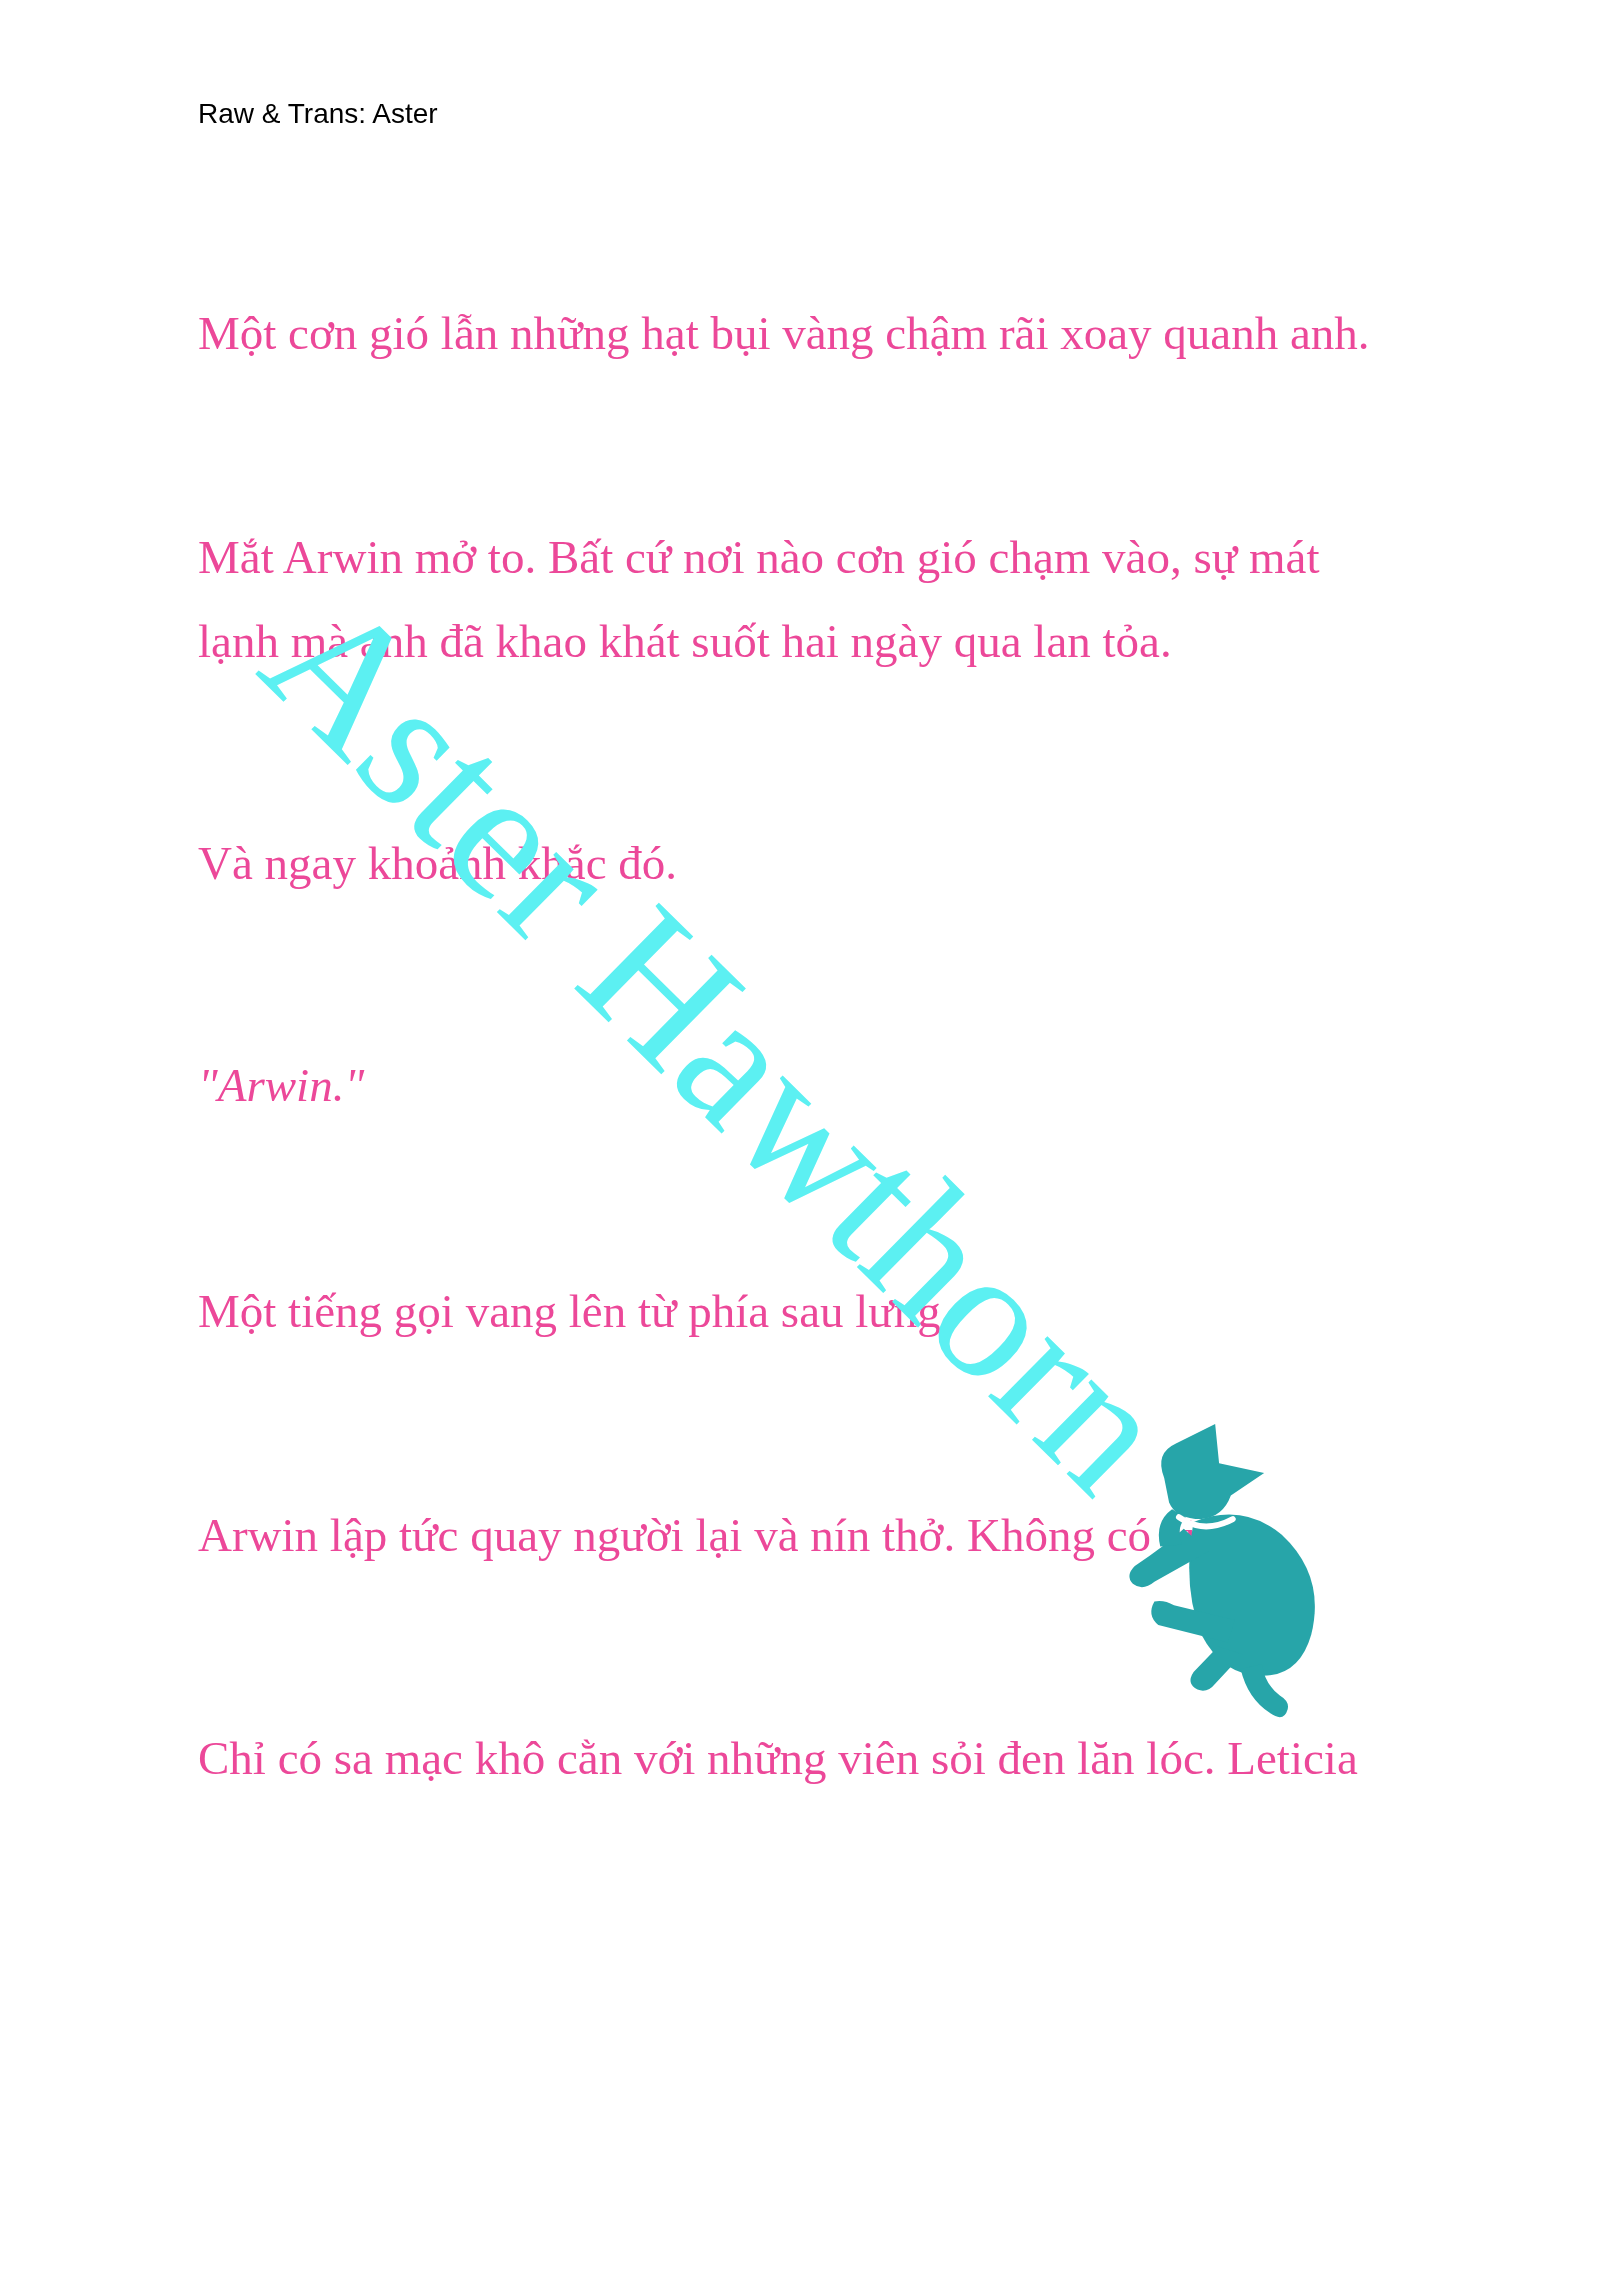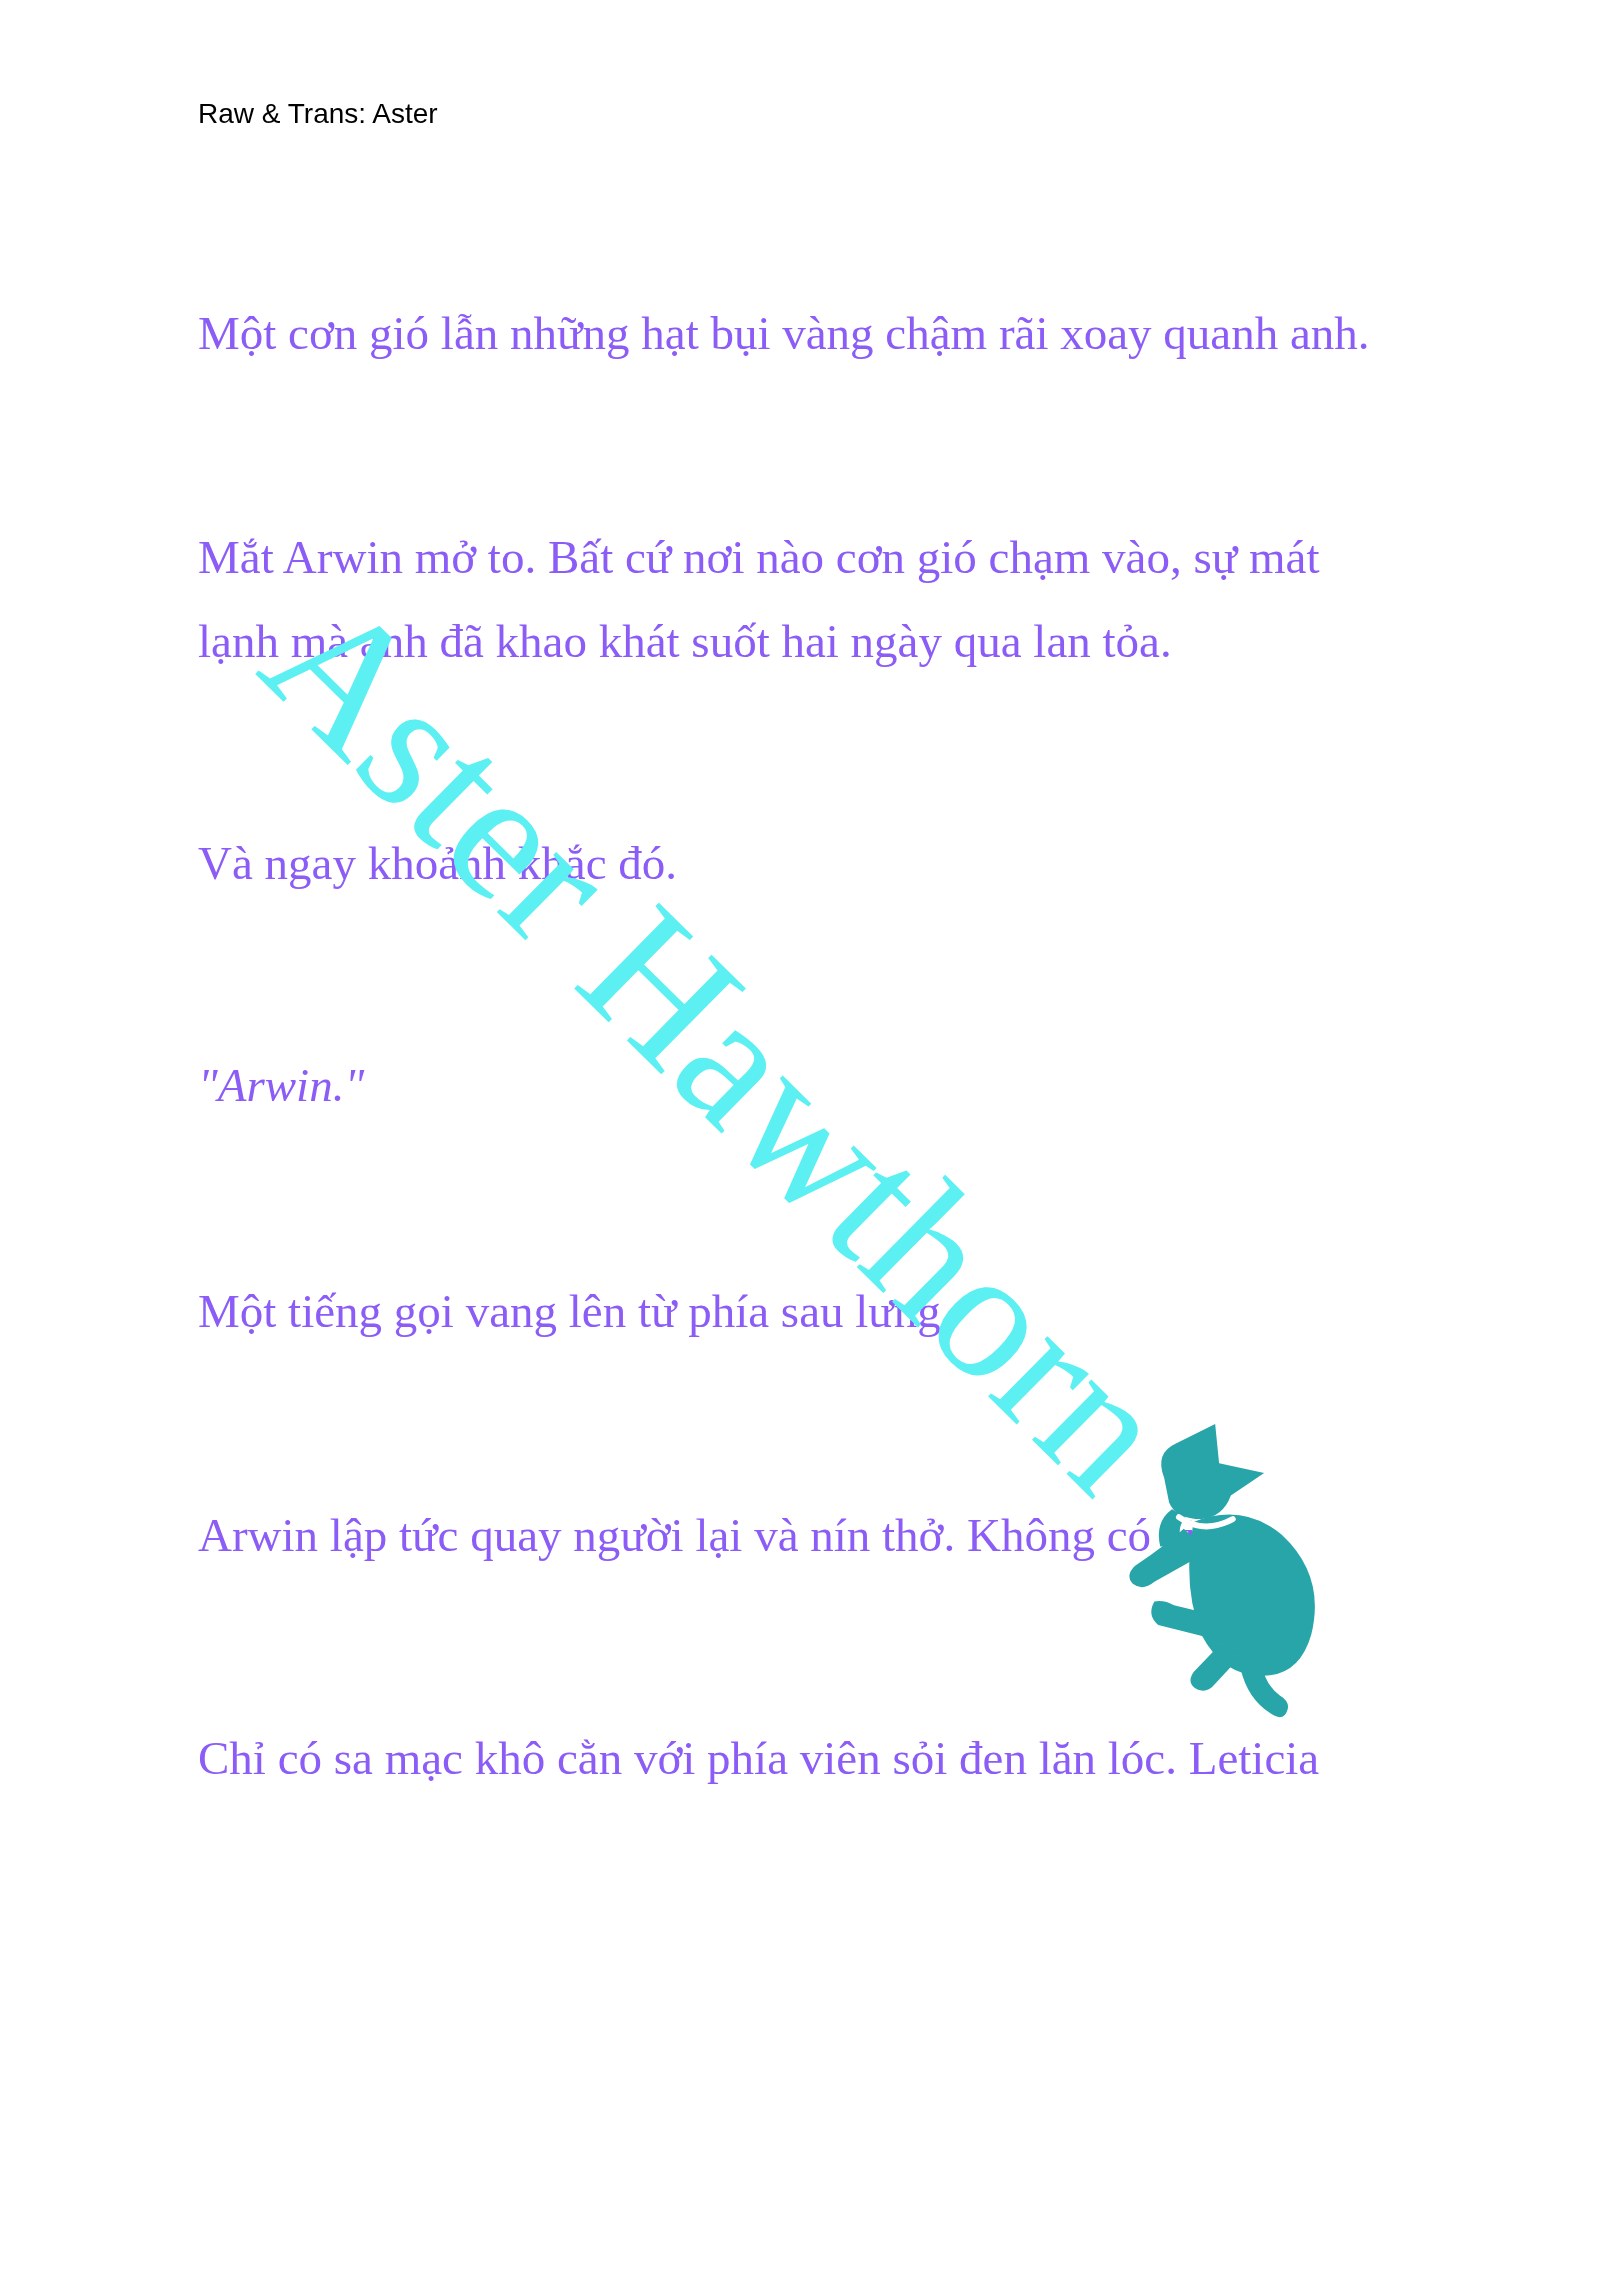--- a/index.html
+++ b/index.html
@@ -7,21 +7,21 @@
   .page { position: absolute; left: 0; top: 0; width: 1621px; height: 2293px; background: #ffffff; }
   .header {
     position: absolute; left: 198px; top: 96px;
     font-family: "Liberation Sans", sans-serif;
     font-size: 28px; line-height: 35px; color: #000;
     white-space: nowrap;
   }
   .line {
     position: absolute; left: 198px;
     font-family: "Liberation Serif", serif;
-    font-size: 47px; line-height: 59px; color: #8b5cf6;
+    font-size: 47px; line-height: 59px; color: #ec4899;
     white-space: nowrap;
   }
   .italic { font-style: italic; }
   .watermark {
     position: absolute; left: 233px; top: 510px;
     font-family: "Liberation Serif", serif;
     font-size: 184px; line-height: 184px;
     color: #5cf0f2; white-space: nowrap;
     transform-origin: 0 100%;
     transform: rotate(44.6deg);
@@ -42,21 +42,21 @@
   <div class="line" style="top:834px">Và ngay khoảnh khắc đó.</div>
 
   <div class="line" style="top:612px">lạnh mà anh đã khao khát suốt hai ngày qua lan tỏa.</div>
 
   <div class="line italic" style="top:1056px">"Arwin."</div>
 
   <div class="line" style="top:1282px">Một tiếng gọi vang lên từ phía sau lưng.</div>
 
   <div class="line" style="top:1506px">Arwin lập tức quay người lại và nín thở. Không có ai cả.</div>
 
-  <div class="line" style="top:1729px">Chỉ có sa mạc khô cằn với phía viên sỏi đen lăn lóc. Leticia</div>
+  <div class="line" style="top:1729px">Chỉ có sa mạc khô cằn với những viên sỏi đen lăn lóc. Leticia</div>
 
   <div class="watermark">Aster Hawthorn</div>
 
   <div class="cat">
     <svg width="196" height="304" viewBox="0 0 200 310" xmlns="http://www.w3.org/2000/svg">
       <g fill="#27a5a9">
 
         <path d="M40 60 Q30 35 52 25 L92 5 L96 45 L142 55 L108 78 Q100 100 78 102 Q52 102 45 85 Z"></path>
 
         <path d="M70 105 Q120 85 160 118 Q205 160 190 220 Q178 262 140 262 Q100 262 78 220 Q58 170 70 105 Z"></path>

